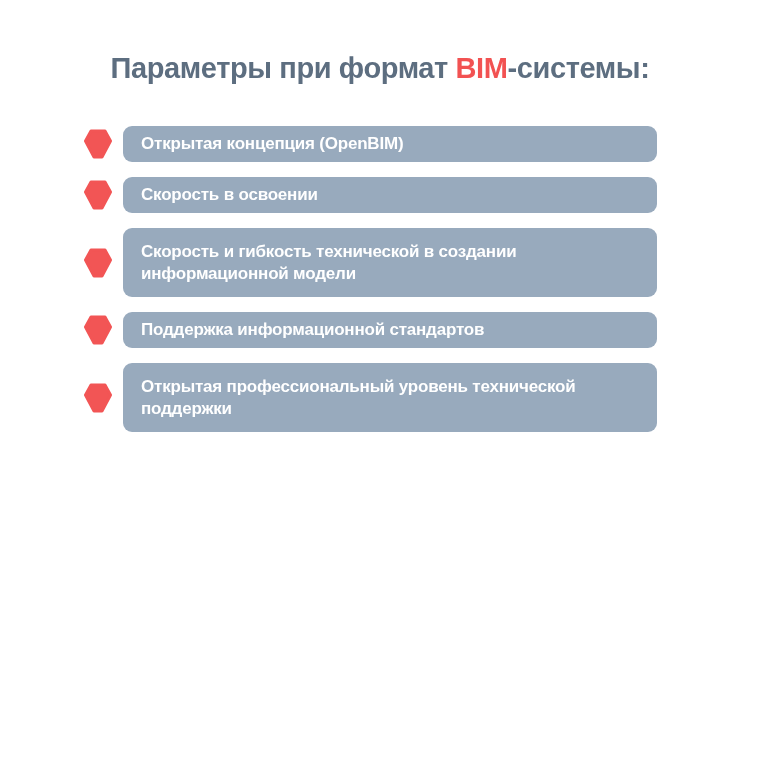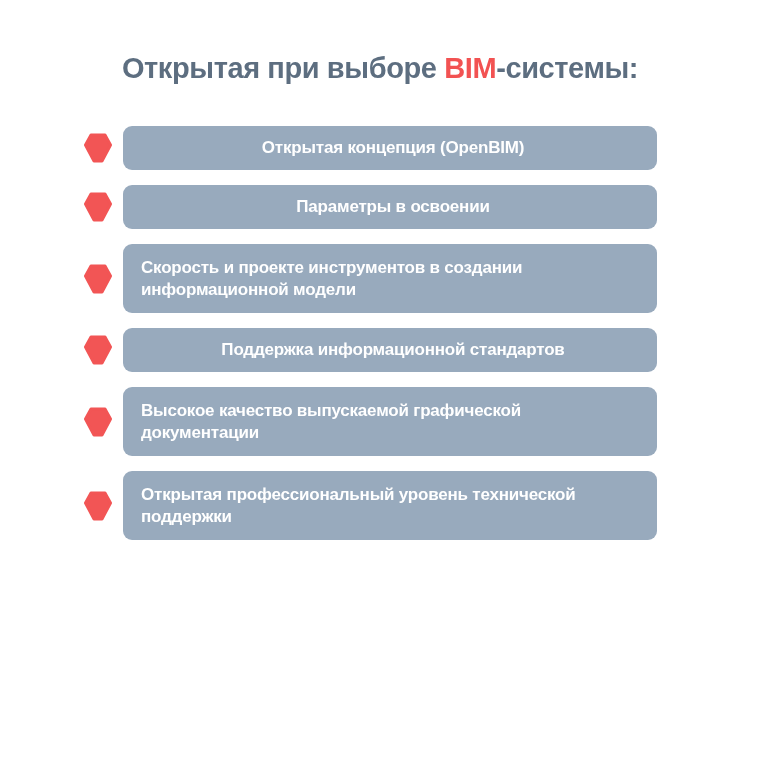--- a/index.html
+++ b/index.html
@@ -50,41 +50,41 @@
   }
   .hex svg { display: block; width: 28px; height: 30px; }
 
   .bar {
     width: 534px;
     background: #98aabd;
     border-radius: 9px;
     display: flex;
     align-items: center;
   }
-  .bar.single { height: 44px; justify-content: center; }
+  .bar.single { height: 36px; }
   .bar.double { height: 69px; }
 
   .bar-text {
     display: block;
     padding-left: 18px;
     padding-right: 12px;
     color: #ffffff;
     font-size: 17px;
     font-weight: 700;
     line-height: 22px;
     letter-spacing: -0.2px;
     white-space: pre-line;
   }
 </style>
 </head>
 <body>
 
 <div class="slide">
 
-  <h1 class="title"><span>Открытая при выборе </span><span class="accent">BIM</span><span>-системы:</span></h1>
+  <h1 class="title"><span>Параметры при формат </span><span class="accent">BIM</span><span>-системы:</span></h1>
 
   <div class="list">
 
     <div class="row">
       <span class="hex">
         <svg viewBox="0 0 28 30">
             <path d="M7 2 L21 2 L26.5 12 L18 28 L10 28 L1.5 12 Z" fill="#f25555" stroke="#f25555" stroke-width="3" stroke-linejoin="round"></path>
           </svg>
       </span>
       <div class="bar single">
@@ -92,58 +92,47 @@
       </div>
     </div>
 
     <div class="row">
       <span class="hex">
         <svg viewBox="0 0 28 30">
             <path d="M7 2 L21 2 L26.5 12 L18 28 L10 28 L1.5 12 Z" fill="#f25555" stroke="#f25555" stroke-width="3" stroke-linejoin="round"></path>
           </svg>
       </span>
       <div class="bar single">
-        <span class="bar-text">Параметры в освоении</span>
+        <span class="bar-text">Скорость в освоении</span>
       </div>
     </div>
 
     <div class="row">
       <span class="hex">
         <svg viewBox="0 0 28 30">
             <path d="M7 2 L21 2 L26.5 12 L18 28 L10 28 L1.5 12 Z" fill="#f25555" stroke="#f25555" stroke-width="3" stroke-linejoin="round"></path>
           </svg>
       </span>
       <div class="bar double">
-        <span class="bar-text">Скорость и проекте инструментов в создании
+        <span class="bar-text">Скорость и гибкость технической в создании
 информационной модели</span>
       </div>
     </div>
 
     <div class="row">
       <span class="hex">
         <svg viewBox="0 0 28 30">
             <path d="M7 2 L21 2 L26.5 12 L18 28 L10 28 L1.5 12 Z" fill="#f25555" stroke="#f25555" stroke-width="3" stroke-linejoin="round"></path>
           </svg>
       </span>
       <div class="bar single">
         <span class="bar-text">Поддержка информационной стандартов</span>
       </div>
     </div>
 
-    <div class="row">
-      <span class="hex">
-        <svg viewBox="0 0 28 30">
-            <path d="M7 2 L21 2 L26.5 12 L18 28 L10 28 L1.5 12 Z" fill="#f25555" stroke="#f25555" stroke-width="3" stroke-linejoin="round"></path>
-          </svg>
-      </span>
-      <div class="bar double">
-        <span class="bar-text">Высокое качество выпускаемой графической
-документации</span>
-      </div>
-    </div>
 
 
 
     <div class="row">
       <span class="hex">
         <svg viewBox="0 0 28 30">
             <path d="M7 2 L21 2 L26.5 12 L18 28 L10 28 L1.5 12 Z" fill="#f25555" stroke="#f25555" stroke-width="3" stroke-linejoin="round"></path>
           </svg>
       </span>
       <div class="bar double">

